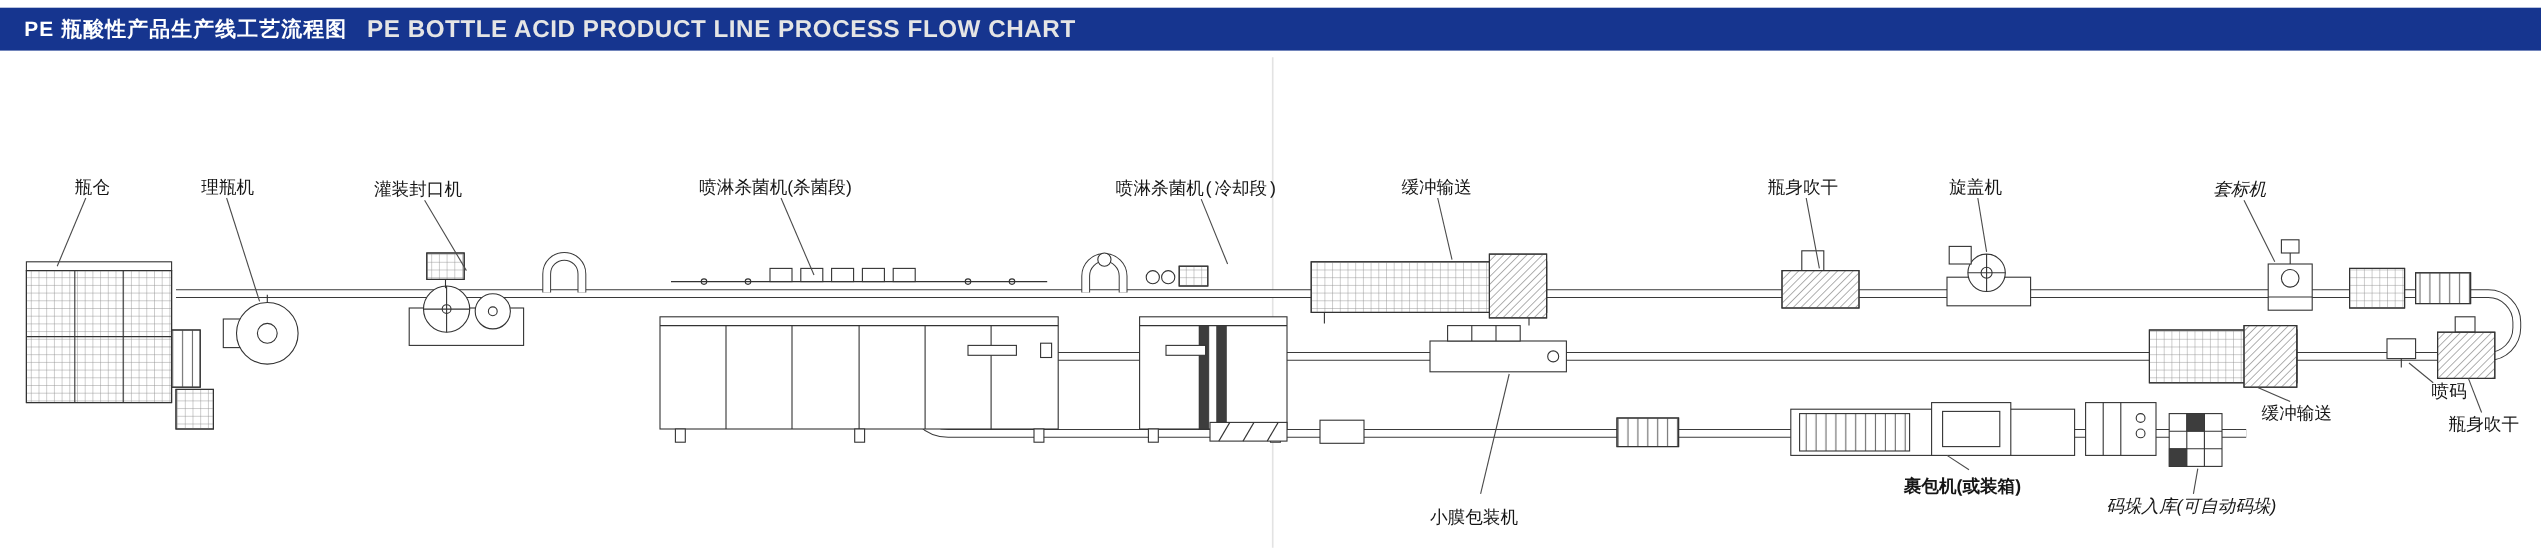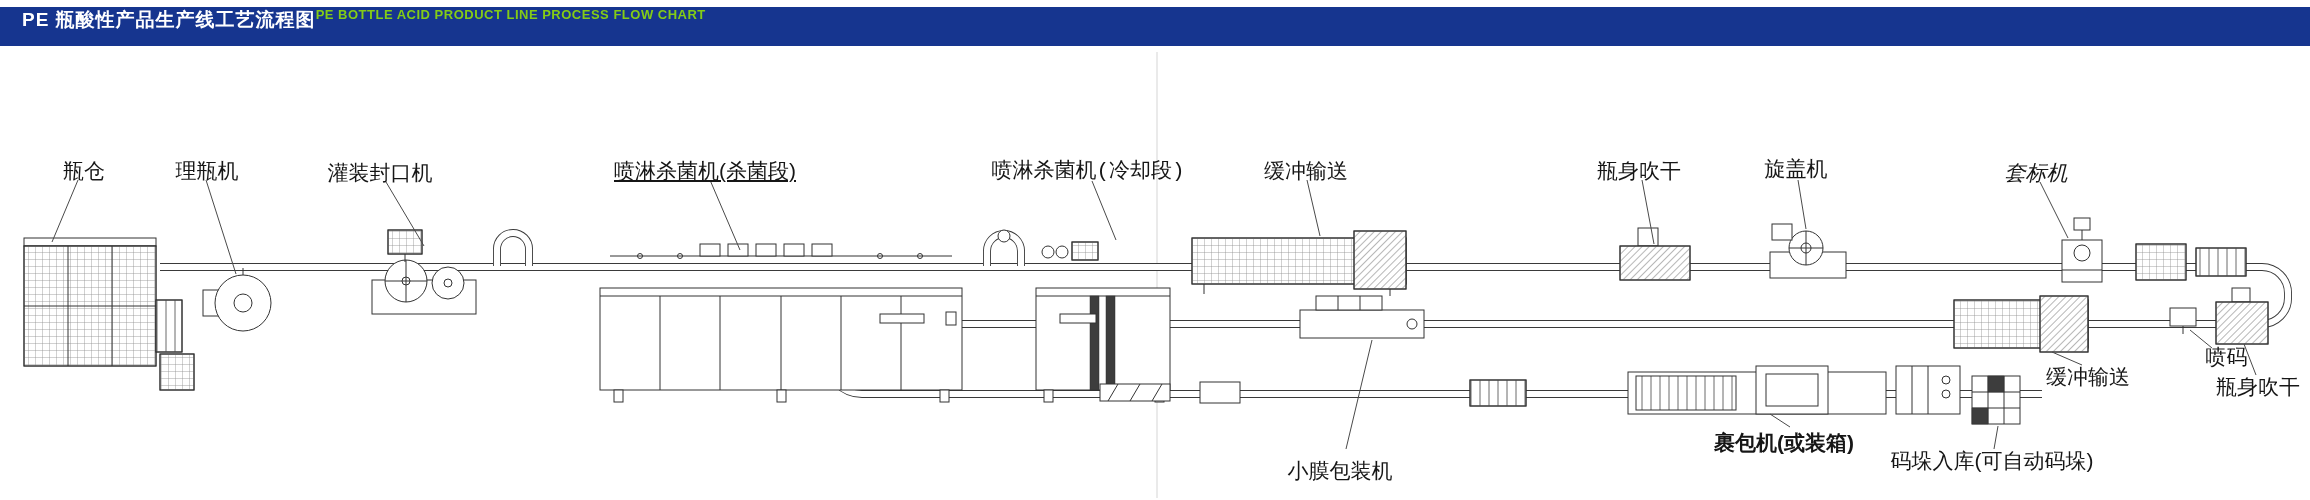--- a/index.html
+++ b/index.html
@@ -2,31 +2,31 @@
 <html><head>
 <meta charset="utf-8">
 <style>
   * { margin:0; padding:0; box-sizing:border-box; }
   html,body { width:2310px; height:500px; background:#ffffff; overflow:hidden;
               font-family:"Liberation Sans","DejaVu Sans",sans-serif; }
   .page { position:relative; width:2310px; height:500px; background:#fff; }
 
   .header-bar {
     position:absolute; top:7px; left:0; width:2310px; height:39px;
-    display:flex; padding-left:22px; gap:0;
+    display:flex; align-items:center; padding-left:22px; gap:18px;
   }
   .title-zh { color:#fff; font-weight:bold; font-size:19px; letter-spacing:1px; white-space:nowrap; }
-  .title-en { color:#84cc16; font-weight:bold; font-size:13px; letter-spacing:0.5px; white-space:nowrap; }
+  .title-en { color:#e5e5e5; font-weight:bold; font-size:22px; letter-spacing:0.5px; white-space:nowrap; }
 
   .diagram { position:absolute; top:46px; left:0; width:2310px; height:454px; }
   svg.draw { position:absolute; top:0; left:0; }
 
   .lbl {
     position:absolute; transform:translateX(-50%);
-    font-size:21px; color:#161616; white-space:nowrap; line-height:18px;
+    font-size:16px; color:#161616; white-space:nowrap; line-height:18px;
   }
 
   
   .conv-o { fill:none; stroke:#3a3a3a; stroke-width:8; }
   .conv-i { fill:none; stroke:#ffffff; stroke-width:6.2; }
   .ln   { stroke:#333; stroke-width:1; fill:none; }
   .w    { fill:#ffffff; stroke:#333; stroke-width:1; }
   .wp   { stroke:#333; stroke-width:1; }
   .dark { fill:#3d3d3d; stroke:#333; stroke-width:0.5; }
   .leader { stroke:#4a4a4a; stroke-width:1; }
@@ -263,27 +263,27 @@
         <line class="leader" x1="2256" y1="375" x2="2244" y2="344"></line>
         <line class="leader" x1="1346" y1="449" x2="1372" y2="340"></line>
         <line class="leader" x1="1790" y1="427" x2="1770" y2="414"></line>
         <line class="leader" x1="1994" y1="449" x2="1998" y2="426"></line>
       </g>
     </svg>
 
     <div class="lbl" style="left:84px;   top:116px;">瓶仓</div>
     <div class="lbl" style="left:207px;  top:116px;">理瓶机</div>
     <div class="lbl" style="left:380px;  top:118px;text-align:center;">灌装封口机</div>
-    <div class="lbl" style="left:705px;  top:116px;text-decoration:underline;">喷淋杀菌机(杀菌段)</div>
+    <div class="lbl" style="left:705px;  top:116px;">喷淋杀菌机(杀菌段)</div>
     <div class="lbl" style="left:1088px; top:117px;font-family:Liberation Mono, monospace;">喷淋杀菌机(冷却段)</div>
     <div class="lbl" style="left:1306px; top:116px;">缓冲输送</div>
     <div class="lbl" style="left:1639px; top:116px;">瓶身吹干</div>
-    <div class="lbl" style="left:1796px; top:116px;font-family:Liberation Mono, monospace;">旋盖机</div>
+    <div class="lbl" style="left:1796px; top:116px;">旋盖机</div>
     <div class="lbl" style="left:2036px; top:118px;font-style:italic;">套标机</div>
     <div class="lbl" style="left:2088px; top:322px;">缓冲输送</div>
     <div class="lbl" style="left:2221px; top:302px;padding-left:11px;">喷码</div>
     <div class="lbl" style="left:2258px; top:332px;">瓶身吹干</div>
     <div class="lbl" style="left:1340px; top:416px;">小膜包装机</div>
     <div class="lbl" style="left:1784px; top:388px;font-weight:bold;">裹包机(或装箱)</div>
-    <div class="lbl" style="left:1992px; top:406px;">码垛入库(可自动码垛)</div>
+    <div class="lbl" style="left:1992px; top:406px;font-style:italic;">码垛入库(可自动码垛)</div>
 
   </div>
 </div>
 
 </body></html>

